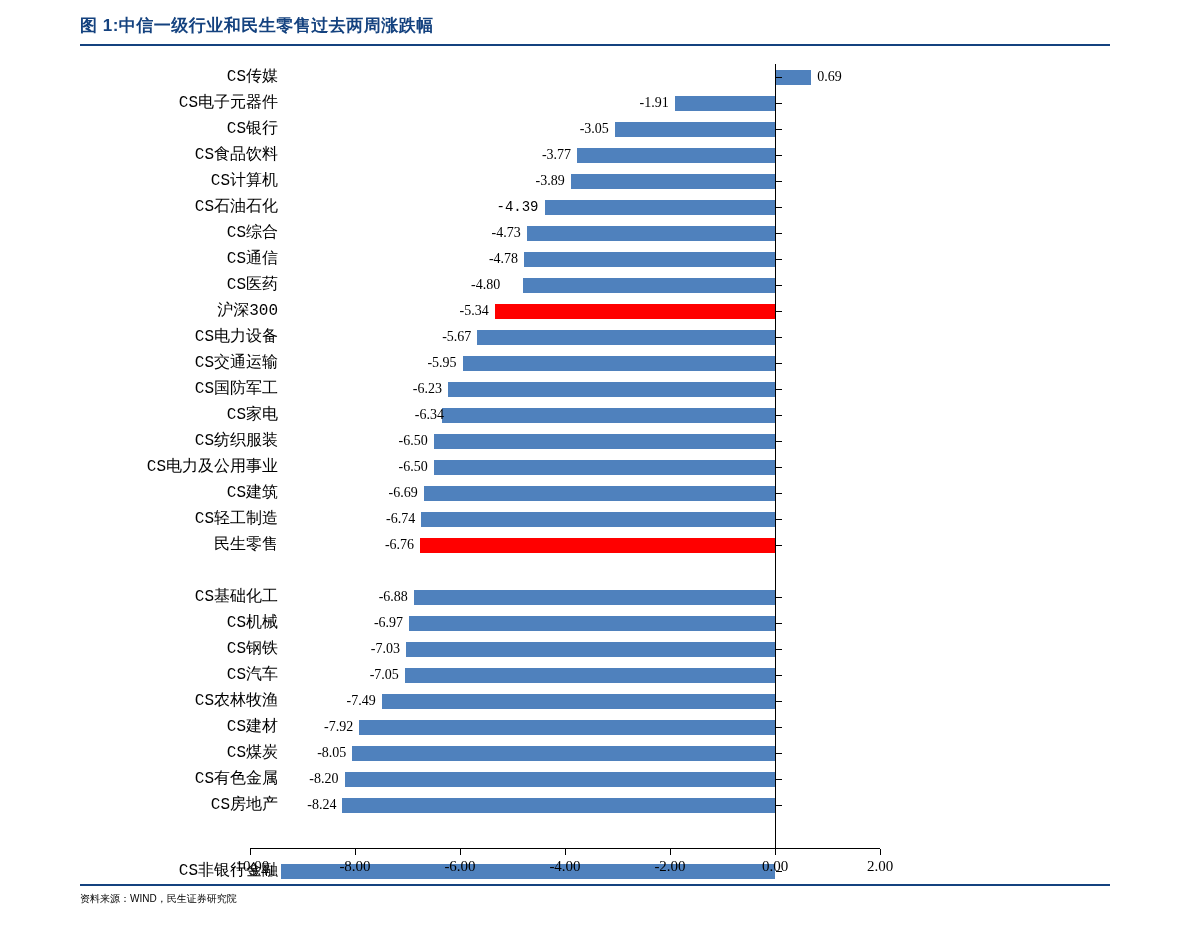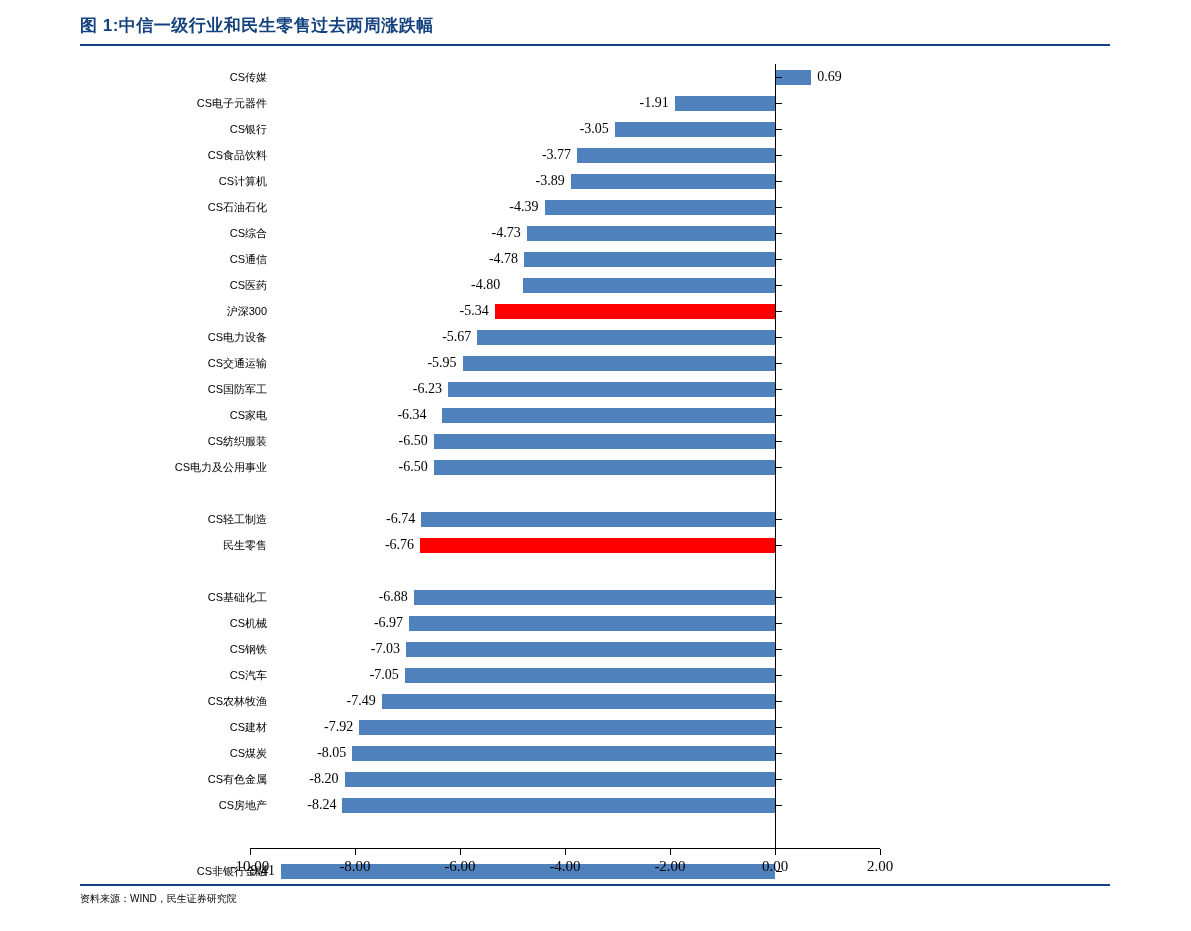--- a/index.html
+++ b/index.html
@@ -61,28 +61,28 @@
 
   
   .row {
     position: absolute;
     left: 0;
     width: 1030px;
     height: 26px;
   }
   .cat-label {
     position: absolute;
-    left: 1px;
+    left: 12px;
     top: 0;
     width: 188px;
     height: 26px;
     line-height: 26px;
     text-align: right;
-    font-size: 11px;
-    font-family: Liberation Sans, sans-serif;
+    font-size: 16px;
+    font-family: Liberation Mono, monospace;
     white-space: nowrap;
     padding-right: 2px;
     box-sizing: border-box;
   }
   .bar {
     position: absolute;
     height: 15px;
     top: 6px;
     background: #4f81bd;
   }
@@ -188,21 +188,21 @@
       </div>
       <div class="row" style="top: 112px;">
         <div class="cat-label">CS计算机</div>
         <div class="bar" style="left: 490.775px; width: 204.225px;"></div>
         <div class="val-label" style="left: 438.775px; width: 46px; text-align: right;">-3.89</div>
         <div class="tick-h" style="left: 696px; top: 13px;"></div>
       </div>
       <div class="row" style="top: 138px;">
         <div class="cat-label">CS石油石化</div>
         <div class="bar" style="left: 464.525px; width: 230.475px;"></div>
-        <div class="val-label" style="left: 412.525px; width: 46px; text-align: right;">-4.39</div>
+        <div class="val-label" style="left: 412.525px; width: 46px; text-align: right; font-family: Liberation Mono, monospace;">-4.39</div>
         <div class="tick-h" style="left: 696px; top: 13px;"></div>
       </div>
       <div class="row" style="top: 164px;">
         <div class="cat-label">CS综合</div>
         <div class="bar" style="left: 446.675px; width: 248.325px;"></div>
         <div class="val-label" style="left: 394.675px; width: 46px; text-align: right;">-4.73</div>
         <div class="tick-h" style="left: 696px; top: 13px;"></div>
       </div>
       <div class="row" style="top: 190px;">
         <div class="cat-label">CS通信</div>
@@ -236,33 +236,39 @@
       </div>
       <div class="row" style="top: 320px;">
         <div class="cat-label">CS国防军工</div>
         <div class="bar" style="left: 367.925px; width: 327.075px;"></div>
         <div class="val-label" style="left: 315.925px; width: 46px; text-align: right;">-6.23</div>
         <div class="tick-h" style="left: 696px; top: 13px;"></div>
       </div>
       <div class="row" style="top: 346px;">
         <div class="cat-label">CS家电</div>
         <div class="bar" style="left: 362.15px; width: 332.85px;"></div>
-        <div class="val-label" style="left: 309px; width: 46px; text-align: center;">-6.34</div>
+        <div class="val-label" style="left: 318px; width: 46px; text-align: right;">-6.34</div>
         <div class="tick-h" style="left: 696px; top: 13px;"></div>
       </div>
       <div class="row" style="top: 372px;">
         <div class="cat-label">CS纺织服装</div>
         <div class="bar" style="left: 353.75px; width: 341.25px;"></div>
         <div class="val-label" style="left: 301.75px; width: 46px; text-align: right;">-6.50</div>
         <div class="tick-h" style="left: 696px; top: 13px;"></div>
       </div>
       <div class="row" style="top: 398px;">
         <div class="cat-label">CS电力及公用事业</div>
         <div class="bar" style="left: 353.75px; width: 341.25px;"></div>
         <div class="val-label" style="left: 301.75px; width: 46px; text-align: right;">-6.50</div>
+        <div class="tick-h" style="left: 696px; top: 13px;"></div>
+      </div>
+      <div class="row" style="top: 424px;">
+        <div class="cat-label">CS建筑</div>
+        <div class="bar" style="left: 343.775px; width: 351.225px;"></div>
+        <div class="val-label" style="left: 291.775px; width: 46px; text-align: right;">-6.69</div>
         <div class="tick-h" style="left: 696px; top: 13px;"></div>
       </div>
       <div class="row" style="top: 450px;">
         <div class="cat-label">CS轻工制造</div>
         <div class="bar" style="left: 341.15px; width: 353.85px;"></div>
         <div class="val-label" style="left: 289.15px; width: 46px; text-align: right;">-6.74</div>
         <div class="tick-h" style="left: 696px; top: 13px;"></div>
       </div>
       <div class="row" style="top: 476px;">
         <div class="cat-label">民生零售</div>

